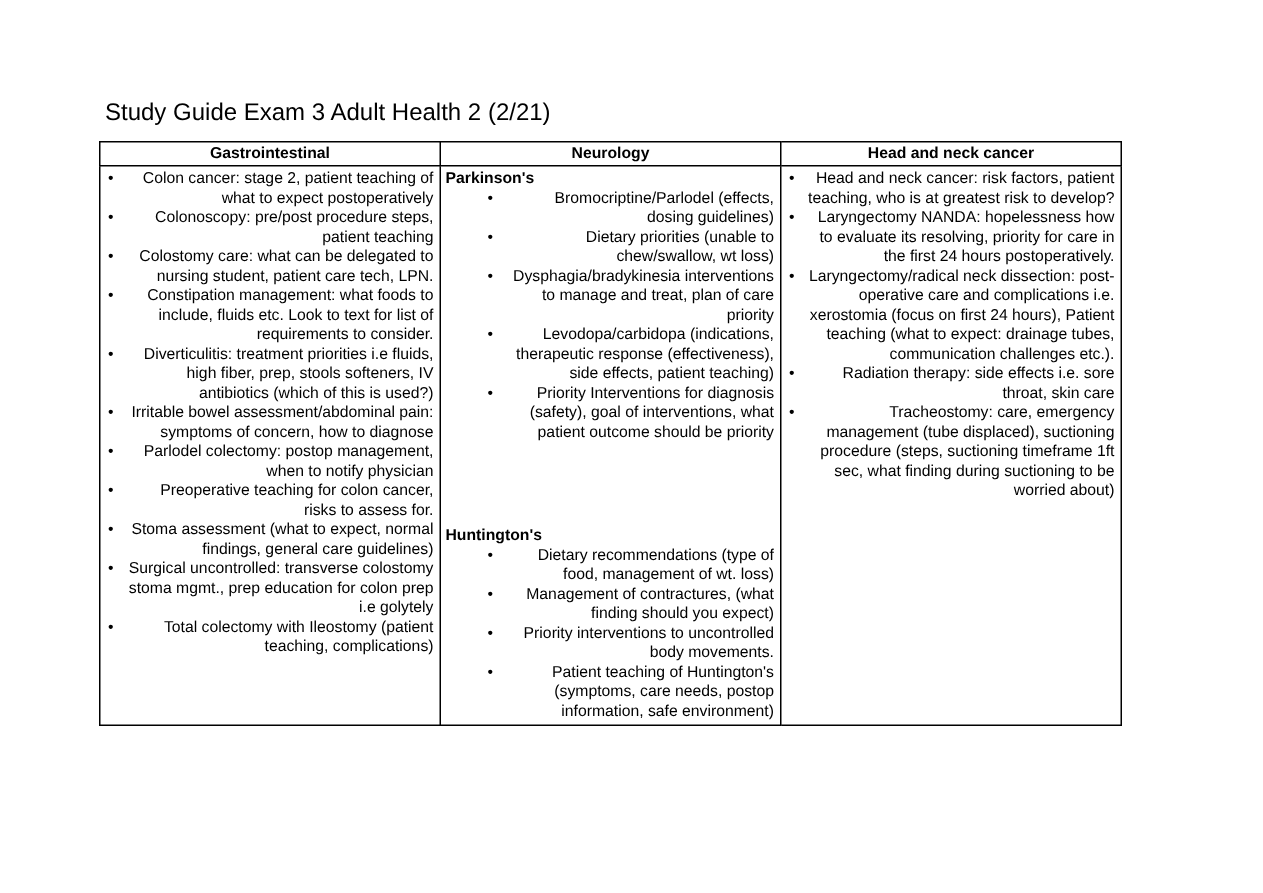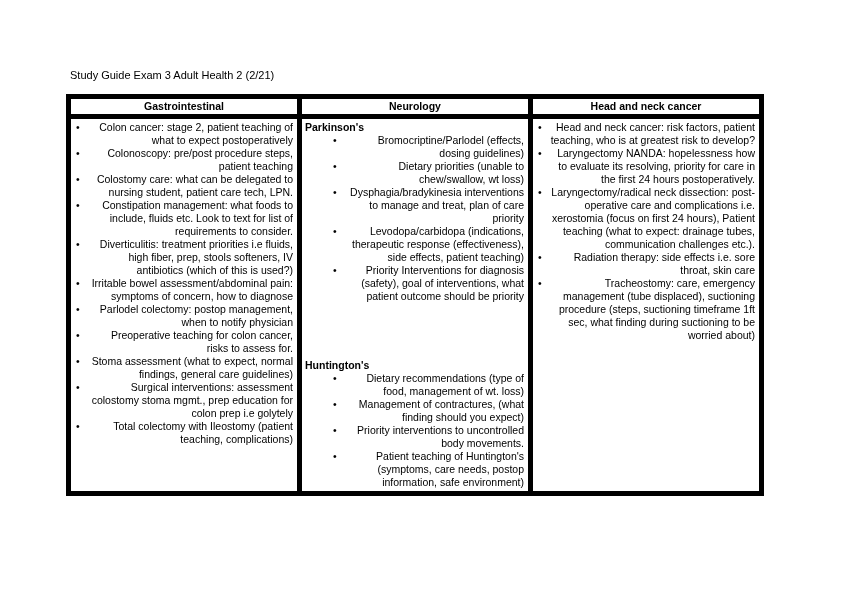--- a/index.html
+++ b/index.html
@@ -15,36 +15,36 @@
   .page {
     position: relative;
     width: 842px;
     height: 595px;
     background: #ffffff;
   }
   .title {
     position: absolute;
     top: 69px;
     left: 70px;
-    font-size: 11px;
+    font-size: 16px;
     line-height: 13px;
     white-space: nowrap;
   }
   .study-table {
     position: absolute;
     top: 94px;
     left: 66px;
     width: 667px;
     height: 381px;
     border-collapse: collapse;
     table-layout: fixed;
   }
   .study-table th,
   .study-table td {
-    border: 5px solid #000000;
+    border: 1px solid #000000;
     vertical-align: top;
     width: 222px;
   }
   .header-cell {
     font-size: 10.5px;
     line-height: 13px;
     font-weight: bold;
     text-align: center;
     padding: 1px 2px;
     height: 13px;
@@ -138,21 +138,21 @@
               <div class="bullet">
                 <span class="dot">•</span>
                 <span class="bullet-text">Preoperative teaching for colon cancer, risks to assess for.</span>
               </div>
               <div class="bullet">
                 <span class="dot">•</span>
                 <span class="bullet-text">Stoma assessment (what to expect, normal findings, general care guidelines)</span>
               </div>
               <div class="bullet">
                 <span class="dot">•</span>
-                <span class="bullet-text">Surgical interventions:  assessment colostomy stoma mgmt., prep education for colon prep i.e golytely</span>
+                <span class="bullet-text">Surgical uncontrolled:  transverse colostomy stoma mgmt., prep education for colon prep i.e golytely</span>
               </div>
               <div class="bullet">
                 <span class="dot">•</span>
                 <span class="bullet-text">Total colectomy with Ileostomy (patient teaching, complications)</span>
               </div>
             </div>
           </td>
           <td class="cell">
             <div class="section">
               <div class="section-heading">Parkinson's</div>

